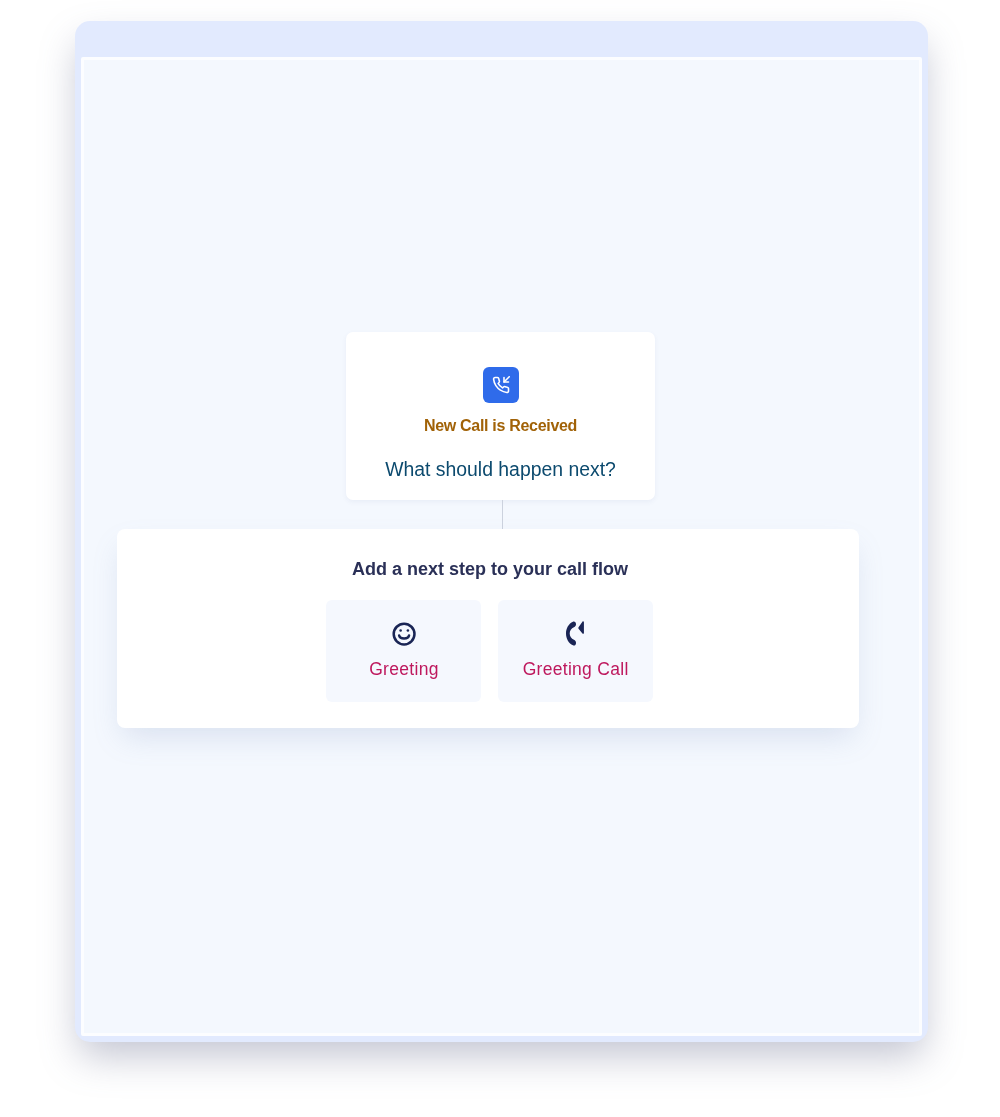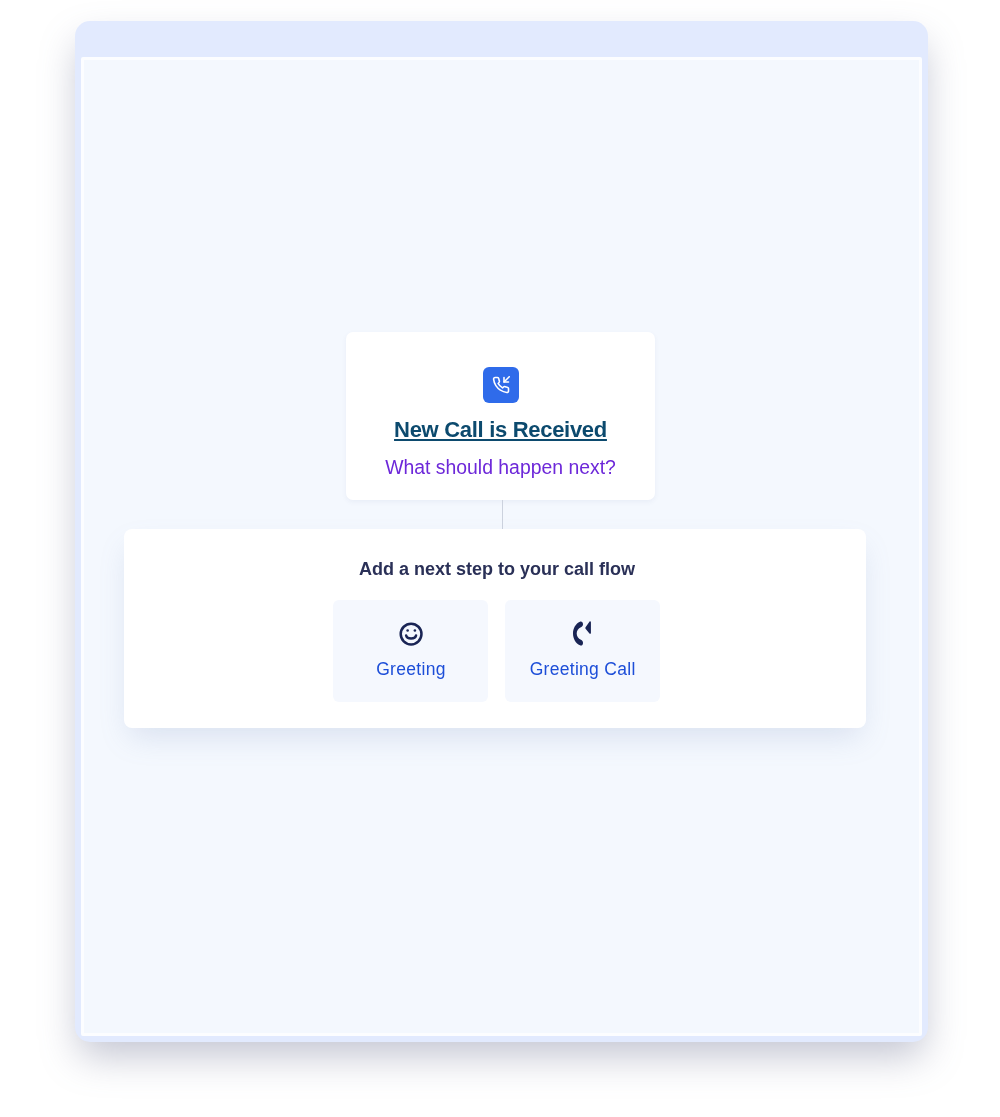--- a/index.html
+++ b/index.html
@@ -32,36 +32,36 @@
     box-sizing:border-box;
     display:flex;flex-direction:column;align-items:center;
   }
   .trig-icon{
     margin-top:34.8px;
     width:36px;height:36px;border-radius:6px;background:#2f6bea;
     display:flex;align-items:center;justify-content:center;
   }
   .trig-title{
     margin-top:14.2px;
-    font-size:22px;font-weight:700;color:#0c4a6e;letter-spacing:-0.3px;text-decoration:underline;
+    font-size:16px;font-weight:700;color:#a16207;letter-spacing:-0.3px;
   }
   .trig-sub{
-    margin-top:13px;
-    font-size:19.4px;font-weight:400;color:#6d28d9;letter-spacing:0px;
+    margin-top:23px;
+    font-size:19.4px;font-weight:400;color:#0c4a6e;letter-spacing:0px;
   }
 
   
   .connector{
     position:absolute;left:502px;top:499.5px;width:1px;height:31px;
     background:#ccd2de;
   }
 
   
   .panel{
-    position:absolute;left:124px;top:529px;width:742px;height:199px;
+    position:absolute;left:117px;top:529px;width:742px;height:199px;
     background:#ffffff;border-radius:8px;
     box-shadow:0 14px 30px -6px rgba(120,140,185,0.22);
     box-sizing:border-box;
     display:flex;flex-direction:column;align-items:center;
   }
   .panel-title{
     margin-top:29.5px;margin-left:4px;
     font-size:18px;font-weight:700;color:#2a3057;letter-spacing:0px;
   }
   .options{
@@ -72,21 +72,21 @@
     width:155px;height:102px;background:#f5f8fe;border-radius:6px;
     display:flex;flex-direction:column;align-items:center;justify-content:flex-start;
     box-sizing:border-box;
   }
   .opt-icon{
     margin-top:21px;height:26px;display:flex;align-items:flex-start;justify-content:center;
     position:relative;
   }
   .opt-icon svg{display:block;flex:none;}
   .opt-label{
-    margin-top:12px;font-size:17.5px;font-weight:400;color:#1d4ed8;letter-spacing:0.3px;
+    margin-top:12px;font-size:17.5px;font-weight:400;color:#be185d;letter-spacing:0.3px;
   }
 </style>
 </head>
 <body>
 
 <div class="stage">
 
   <div class="outer">
     <div class="canvas"></div>
   </div>

